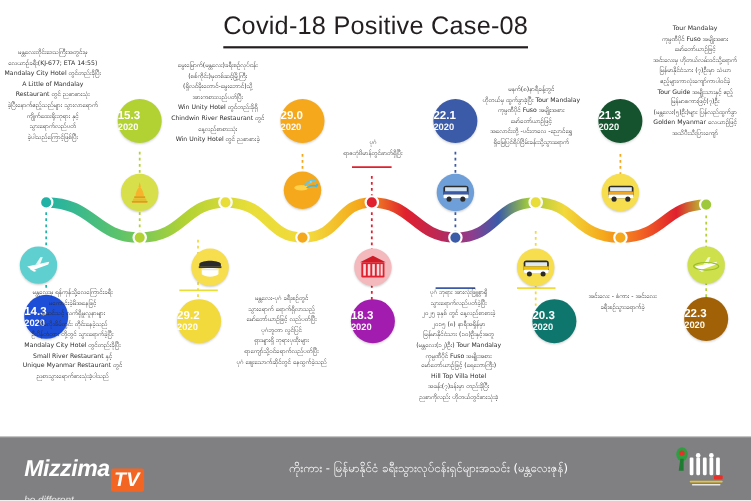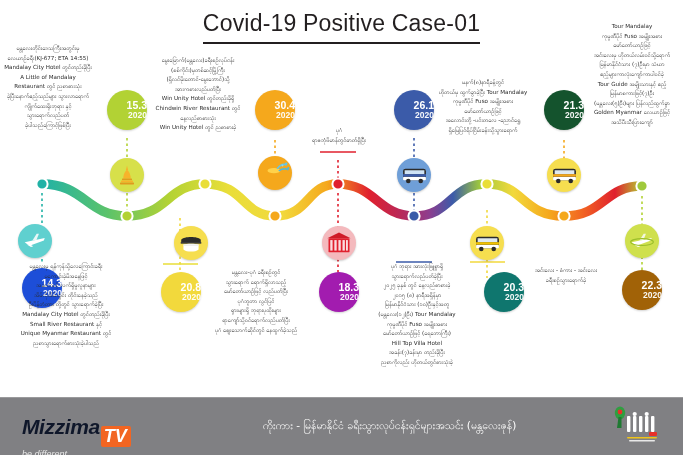--- a/index.html
+++ b/index.html
@@ -17,21 +17,21 @@
     font-size:23px;color:#231f20;letter-spacing:.2px;
   }
   .title span{display:inline-block;padding-bottom:5px;border-bottom:2.5px solid #231f20;}
 
   
   .wave-layer{position:absolute;left:0;top:0;width:683px;height:400px;}
 
   
   .datebadge{
     position:absolute;width:40px;height:40px;border-radius:50%;
-    display:flex;flex-direction:column;align-items:flex-end;justify-content:center;
+    display:flex;flex-direction:column;align-items:flex-start;justify-content:center;
     color:#fff;line-height:1.05;text-align:center;
     box-shadow:0 1px 2px rgba(0,0,0,.18);
   }
   .datebadge .d{font-size:10.5px;font-weight:bold;}
   .datebadge .y{font-size:8.5px;font-weight:bold;opacity:.95;}
 
   
   .iconbubble{
     position:absolute;width:34px;height:34px;border-radius:50%;
     display:flex;align-items:center;justify-content:center;
@@ -51,21 +51,21 @@
   .footer{
     position:absolute;left:0;bottom:0;width:683px;height:58px;
     background:#808083;display:flex;align-items:center;
   }
   .logo-mz{
     position:absolute;left:22px;top:9px;
     display:flex;flex-direction:column;
   }
   .logo-row{display:flex;align-items:center;}
   .logo-word{
-    font-size:21px;font-style:italic;font-weight:bold;color:#0f172a;
+    font-size:21px;font-style:italic;font-weight:bold;color:#ffffff;
     letter-spacing:-.4px;font-family:"Liberation Sans",sans-serif;
   }
   .logo-tv{
     background:#f26522;color:#fff;font-size:18px;font-weight:bold;font-style:italic;
     padding:0px 4px 1px 3px;margin-left:1px;border-radius:2px;line-height:1.12;margin-top:20px;
   }
   .logo-tag{
     font-size:9px;color:#e8e8e8;font-style:italic;margin-top:2px;
     font-family:"Liberation Sans",sans-serif;
   }
@@ -78,21 +78,21 @@
   }
   .logo-right{position:absolute;right:14px;top:7px;width:60px;height:44px;}
   .divider-top{position:absolute;left:0;top:0;width:683px;height:1px;background:#9a9a9c;}
 </style>
 </head>
 <body>
 
 <div id="stage">
 
   <div class="title">
-    <span>Covid-19 Positive Case-01</span>
+    <span>Covid-18 Positive Case-08</span>
   </div>
 
   <svg class="wave-layer" viewBox="0 0 683 400" preserveAspectRatio="none">
     <defs>
       <linearGradient id="gradWave" x1="0" y1="0" x2="1" y2="0">
         <stop offset="0.00" stop-color="#21b2a6"></stop>
         <stop offset="0.11" stop-color="#5cc36a"></stop>
         <stop offset="0.21" stop-color="#b2d234"></stop>
         <stop offset="0.31" stop-color="#e9de39"></stop>
         <stop offset="0.40" stop-color="#f2d93c"></stop>
@@ -156,36 +156,36 @@
     <span class="d">14.3</span>
     <span class="y">2020</span>
   </div>
 
   <div class="datebadge" style="left:107px;top:90px;background:#b2d234;">
     <span class="d">15.3</span>
     <span class="y">2020</span>
   </div>
 
   <div class="datebadge" style="left:161px;top:272px;background:#f2d93c;">
-    <span class="d">20.8</span>
+    <span class="d">29.2</span>
     <span class="y">2020</span>
   </div>
 
   <div class="datebadge" style="left:255px;top:90px;background:#f5a81c;">
-    <span class="d">30.4</span>
+    <span class="d">29.0</span>
     <span class="y">2020</span>
   </div>
 
   <div class="datebadge" style="left:319px;top:272px;background:#a21caf;">
     <span class="d">18.3</span>
     <span class="y">2020</span>
   </div>
 
   <div class="datebadge" style="left:394px;top:90px;background:#3b5ba9;">
-    <span class="d">26.1</span>
+    <span class="d">22.1</span>
     <span class="y">2020</span>
   </div>
 
   <div class="datebadge" style="left:484px;top:272px;background:#0f766e;">
     <span class="d">20.3</span>
     <span class="y">2020</span>
   </div>
 
   <div class="datebadge" style="left:544px;top:90px;background:#14532d;">
     <span class="d">21.3</span>

